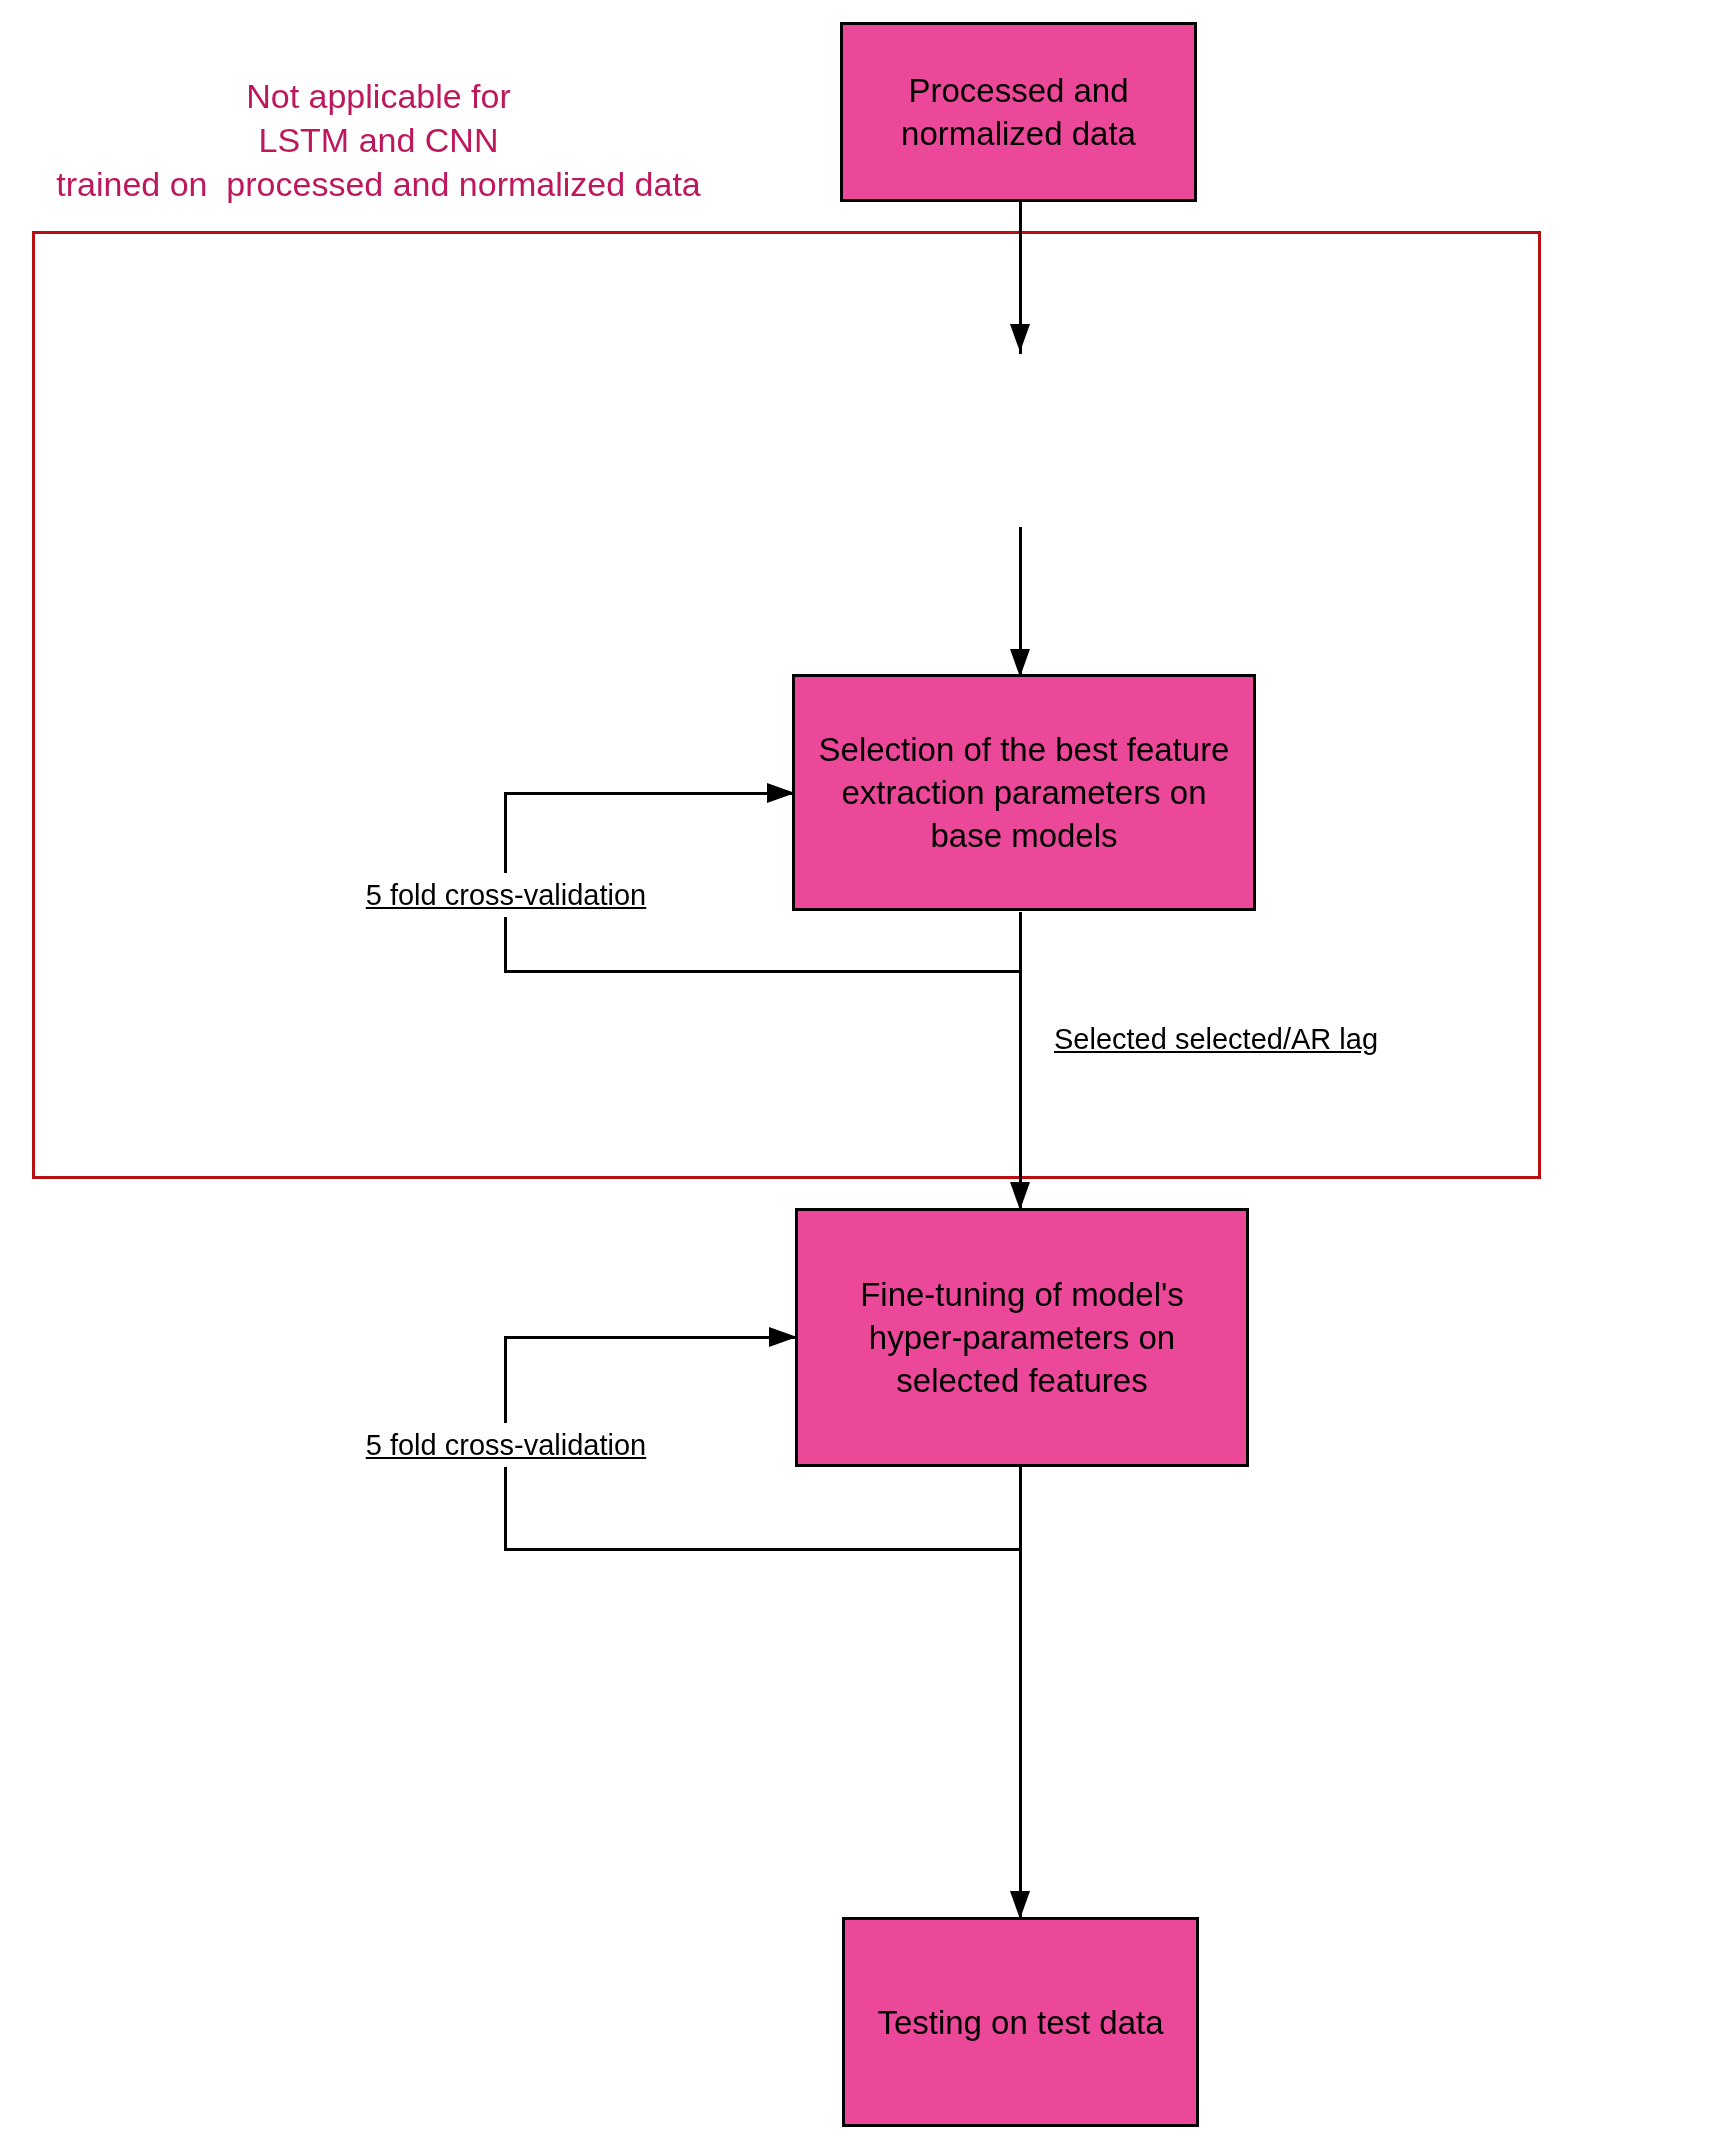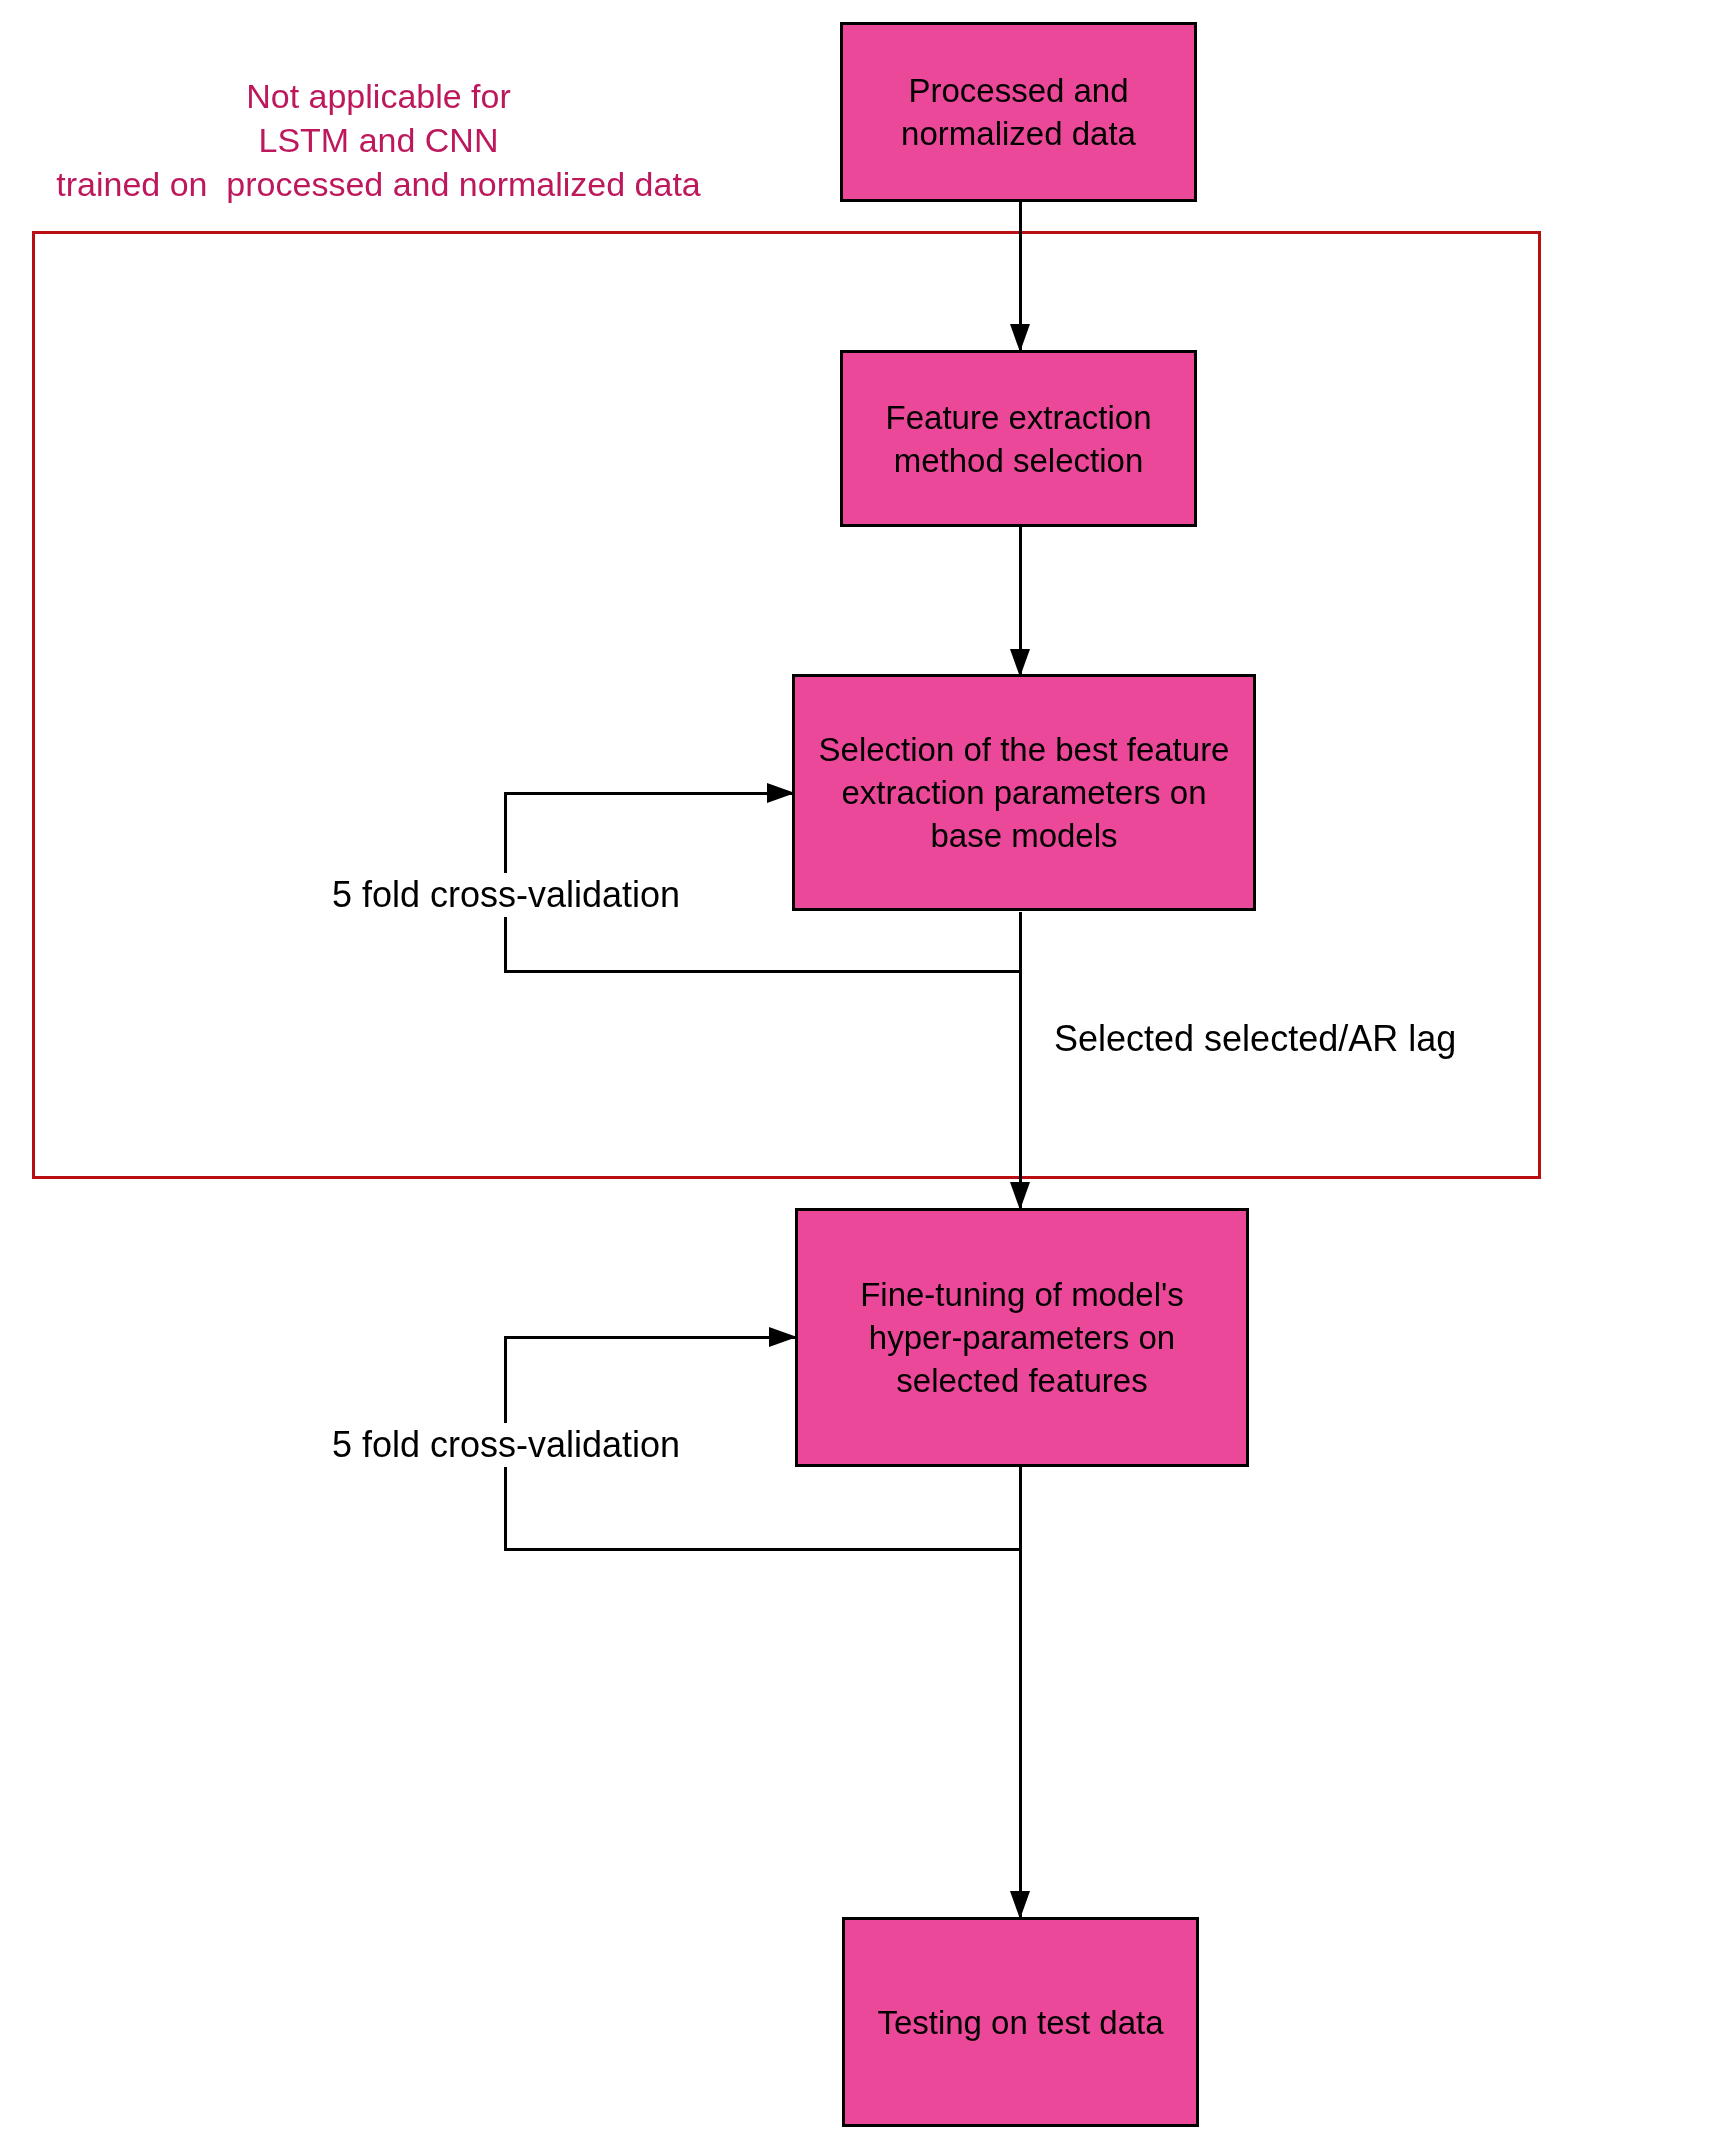--- a/index.html
+++ b/index.html
@@ -42,25 +42,26 @@
   .arrow-right {
     position: absolute;
     width: 0; height: 0;
     border-top: 10.5px solid transparent;
     border-bottom: 10.5px solid transparent;
     border-left: 28px solid #000000;
     z-index: 2;
   }
   .edge-label {
     position: absolute;
-    font-size: 36px;
+    font-size: 29px;
     line-height: 44px;
     text-align: center;
     white-space: pre-wrap;
     z-index: 4;
+    text-decoration: underline;
   }
   .edge-label.masked { background: #ffffff; }
   .annotation {
     position: absolute;
     left: 26px;
     top: 74px;
     width: 705px;
     font-size: 34px;
     line-height: 44px;
     text-align: center;
@@ -109,22 +110,20 @@
   <div class="arrow-down" style="left:1010px; top:324px;"></div>
   <div class="arrow-down" style="left:1010px; top:649px;"></div>
   <div class="arrow-down" style="left:1010px; top:1182px;"></div>
   <div class="arrow-down" style="left:1010px; top:1891px;"></div>
   <div class="arrow-right" style="left:767px; top:783px;"></div>
   <div class="arrow-right" style="left:769px; top:1327px;"></div>
 
   <div class="node" style="left:840px; top:22px;   width:357px; height:180px;">Processed and
 normalized data</div>
 
-  <div class="node" style="left:840px; top:350px;  width:357px; height:177px;">Feature extraction
-method selection</div>
 
   <div class="node" style="left:792px; top:674px; width:464px; height:237px;">Selection of the best feature
 extraction parameters on
 base models</div>
 
   <div class="node" style="left:795px; top:1208px; width:454px; height:259px;text-align:center;">Fine-tuning of model's
 hyper-parameters on
 selected features</div>
 
   <div class="node" style="left:842px; top:1917px; width:357px; height:210px;">Testing on test data</div>

